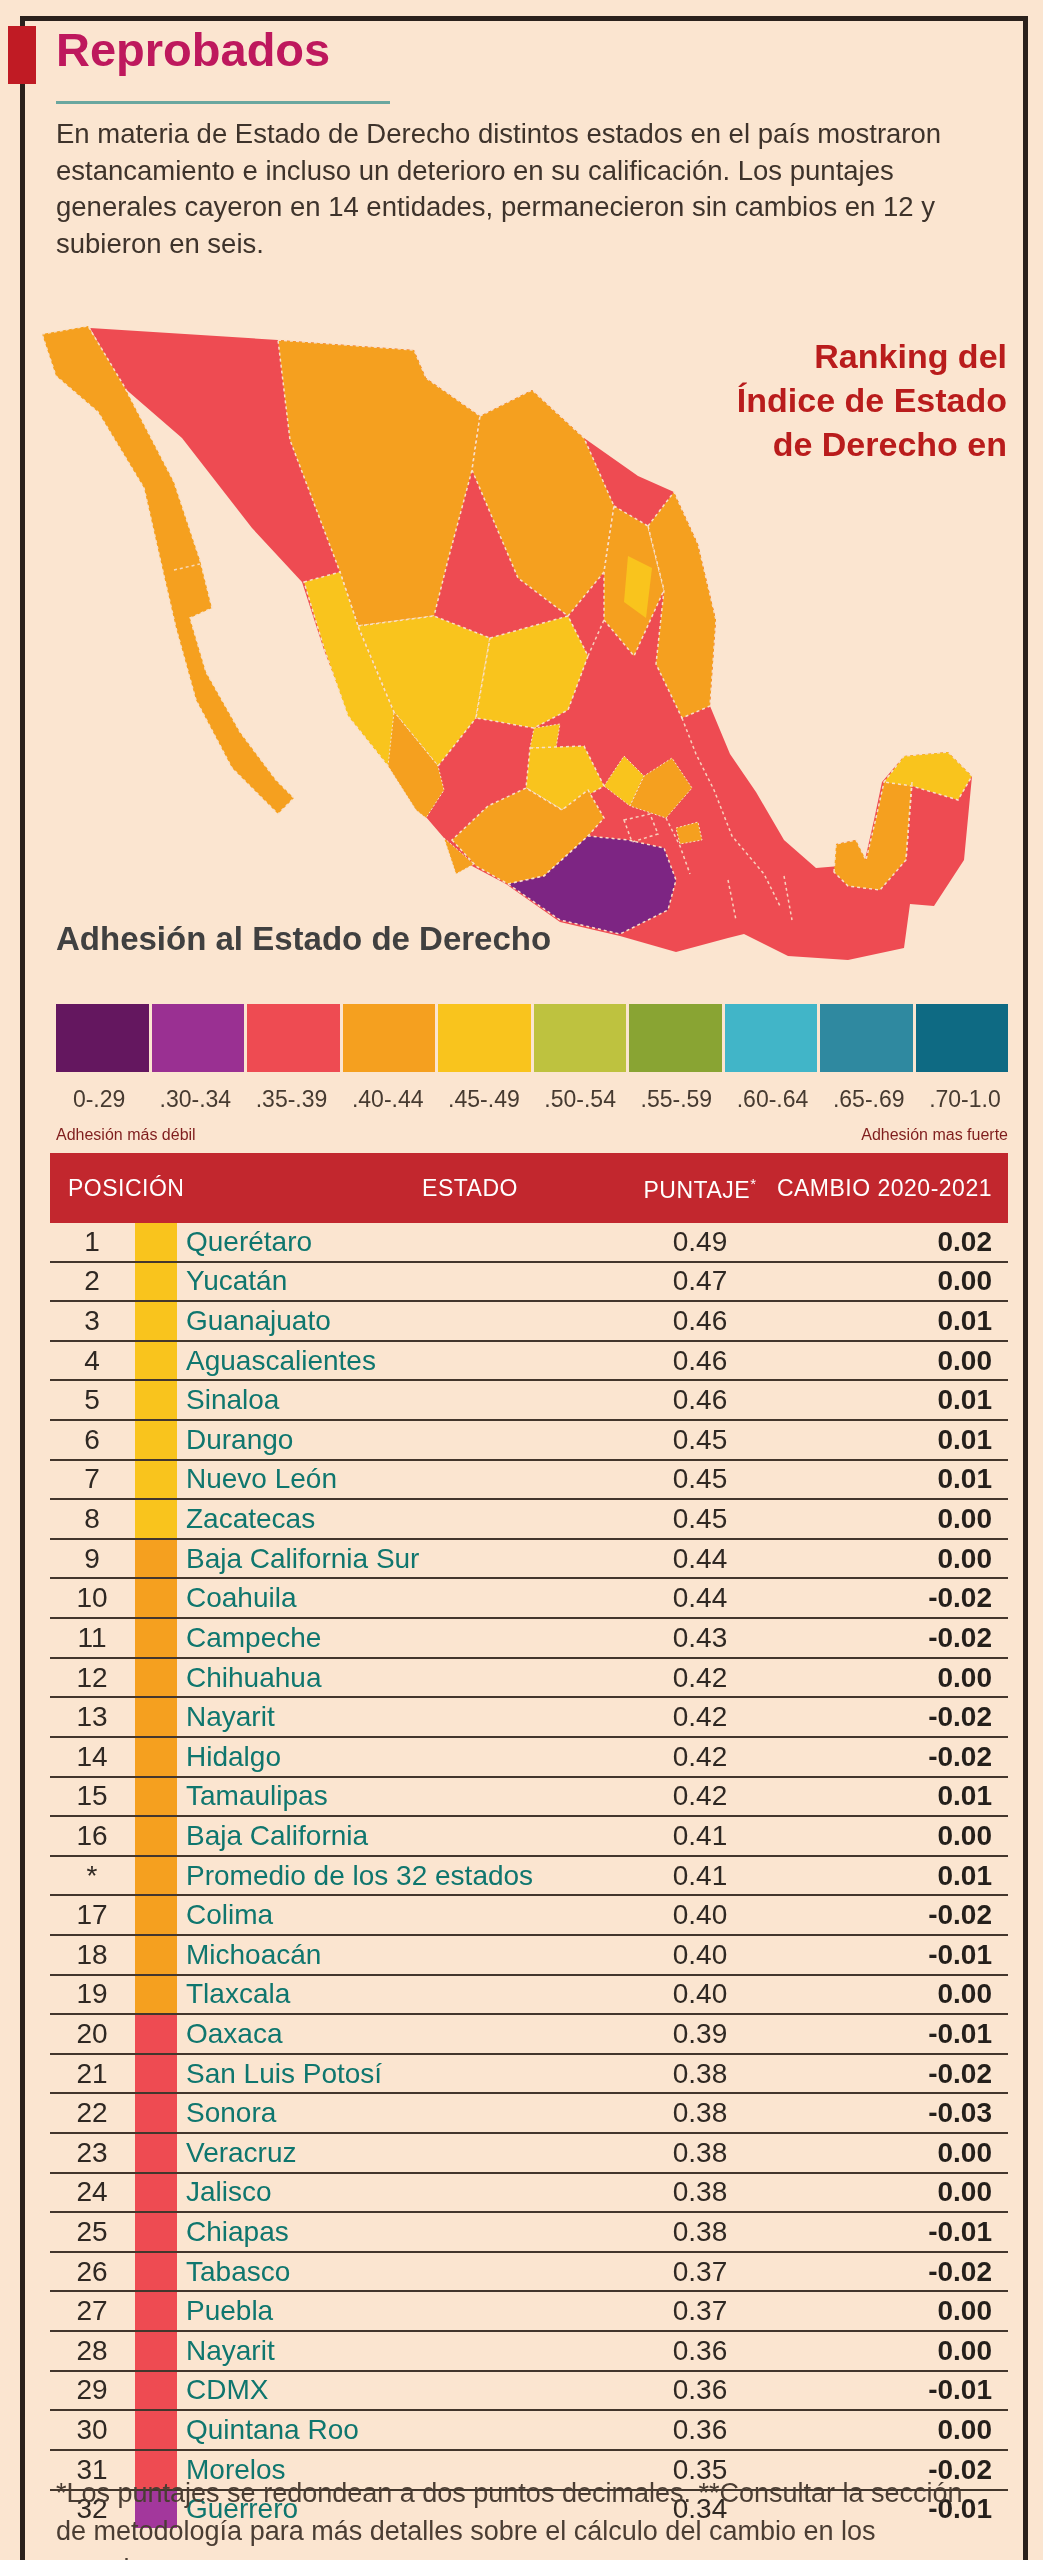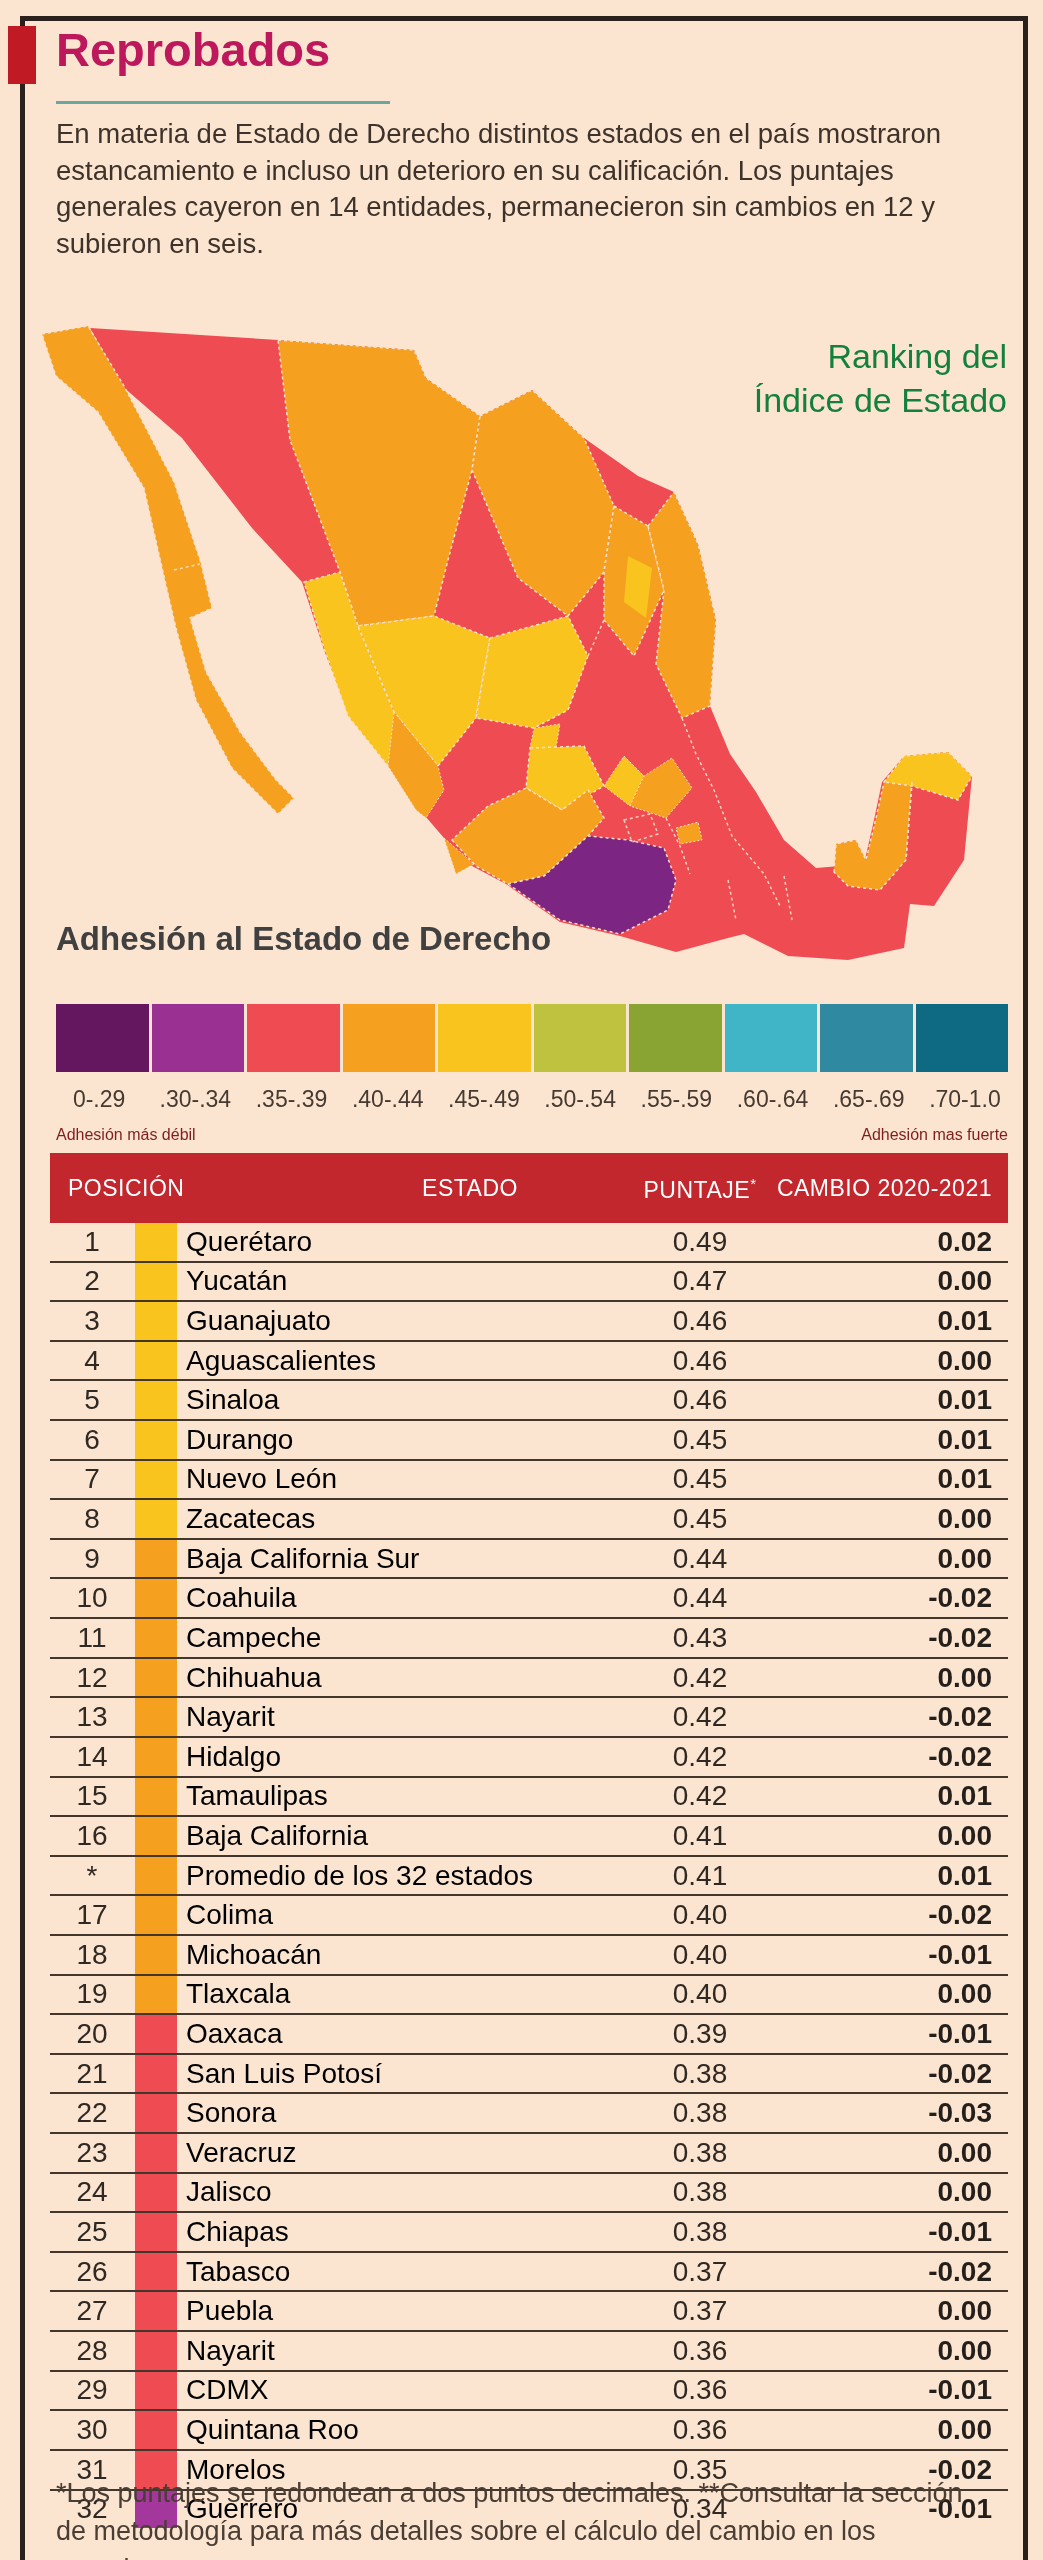--- a/index.html
+++ b/index.html
@@ -10,21 +10,21 @@
          border-top:5px solid #2b211c;border-left:5px solid #2b211c;border-right:5px solid #2b211c;}
 
   .accent{position:absolute;left:8px;top:26px;width:28px;height:58px;background:#c01b24;}
 
   .title{position:absolute;left:56px;top:22px;font-size:47px;font-weight:800;color:#be185d;letter-spacing:0px;}
   .title-rule{position:absolute;left:56px;top:101px;width:334px;height:3px;background:#6aa79f;}
 
   .intro{position:absolute;left:56px;top:116px;width:892px;font-size:27.5px;line-height:36.5px;color:#3e332b;}
 
   .map-title{position:absolute;right:36px;top:334px;text-align:right;font-size:34px;line-height:44px;
-             font-weight:400;color:#15803d;}
+             font-weight:700;color:#b91c1c;}
   .map-title span{display:block;}
 
   .map-box{position:absolute;left:28px;top:320px;width:950px;height:640px;}
 
   .legend-title{position:absolute;left:56px;top:920px;font-size:33px;font-weight:600;color:#404040;}
   .legend-swatches{position:absolute;left:56px;top:1004px;width:952px;display:flex;gap:3px;}
   .legend-swatches .sw{flex:1;height:68px;}
   .legend-labels{position:absolute;left:56px;top:1086px;width:952px;display:flex;gap:10px;}
   .legend-labels .lb{flex:1;text-align:center;font-size:23px;color:#463a30;}
   .legend-ends{position:absolute;left:56px;top:1126px;width:952px;display:flex;justify-content:space-between;
@@ -38,21 +38,21 @@
   .t-head .h-pun sup{font-size:15px;}
   .t-head .h-cam{position:absolute;right:16px;top:22px;text-align:right;}
 
   .t-rows{position:relative;}
   .t-row{position:relative;height:37.61px;}
   .t-row + .t-row{border-top:2px solid #43362c;}
   .t-row .c-pos{position:absolute;left:0;top:0;width:84px;height:100%;display:flex;align-items:center;justify-content:center;
                 font-size:28px;color:#2f2823;}
   .t-row .c-sw{position:absolute;left:85px;top:0;width:42px;height:100%;}
   .t-row .c-est{position:absolute;left:136px;top:0;height:100%;display:flex;align-items:center;
-                font-size:28px;color:#000000;}
+                font-size:28px;color:#0f766e;}
   .t-row .c-pun{position:absolute;left:560px;top:0;width:180px;height:100%;display:flex;align-items:center;justify-content:center;
                 font-size:28px;color:#2f2823;}
   .t-row .c-cam{position:absolute;right:16px;top:0;height:100%;display:flex;align-items:center;
                 font-size:28px;font-weight:700;color:#241f1b;}
 
   .footnote{position:absolute;left:56px;top:2474px;width:908px;font-size:27px;line-height:38px;color:#4a3d33;}
 </style>
 </head>
 <body>
 
@@ -62,20 +62,21 @@
   <div class="accent"></div>
 
   <div class="title">Reprobados</div>
   <div class="title-rule"></div>
 
   <div class="intro">En materia de Estado de Derecho distintos estados en el país mostraron estancamiento e incluso un deterioro en su calificación. Los puntajes generales cayeron en 14 entidades, permanecieron sin cambios en 12 y subieron en seis.</div>
 
   <div class="map-title">
     <span>Ranking del</span>
     <span>Índice de Estado</span>
+    <span>de Derecho en</span>
   </div>
 
   <div class="map-box">
     <svg width="950" height="640" viewBox="0 0 950 640">
 
       <path d="M62,8 L250,20 L386,30 L398,58 L452,96 L504,70 L556,118 L610,156 L646,172 L670,224
            L688,300 L682,386 L702,434 L728,472 L756,520 L788,548 L812,546 L808,524 L828,520 L836,544
            L846,500 L854,462 L876,436 L920,432 L944,456 L936,540 L906,586 L882,584 L876,628
            L820,640 L760,636 L716,614 L700,618 L648,632 L592,616 L532,602 L478,564 L444,546 L416,518
            L392,490 L362,448 L322,398 L296,330 L274,262 L224,208 L154,118 L94,66 Z" fill="#ee4b52"></path>

